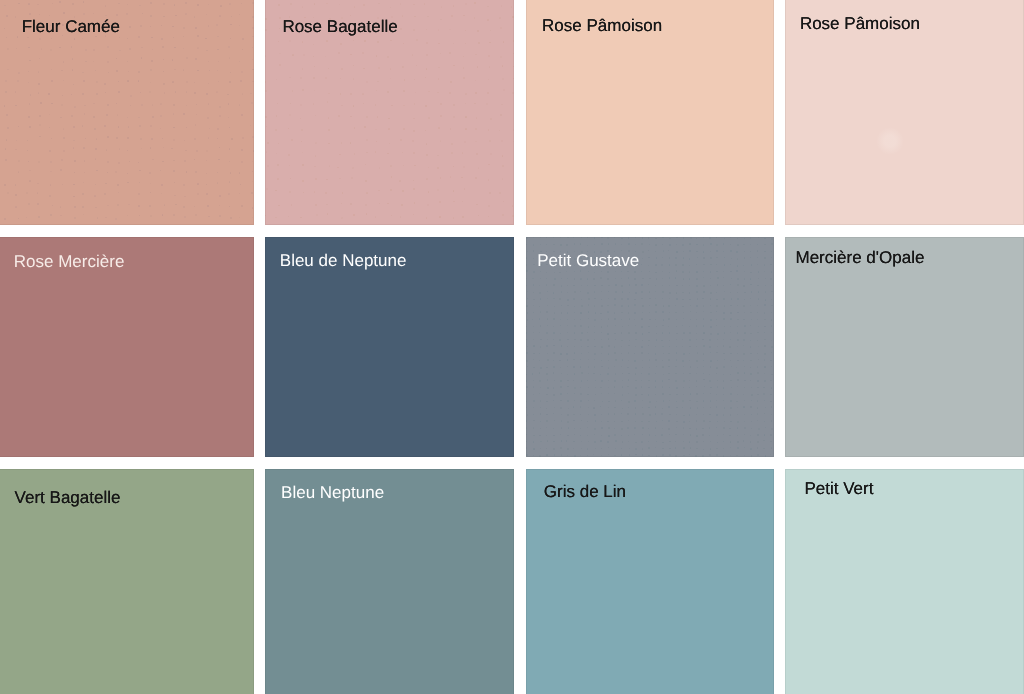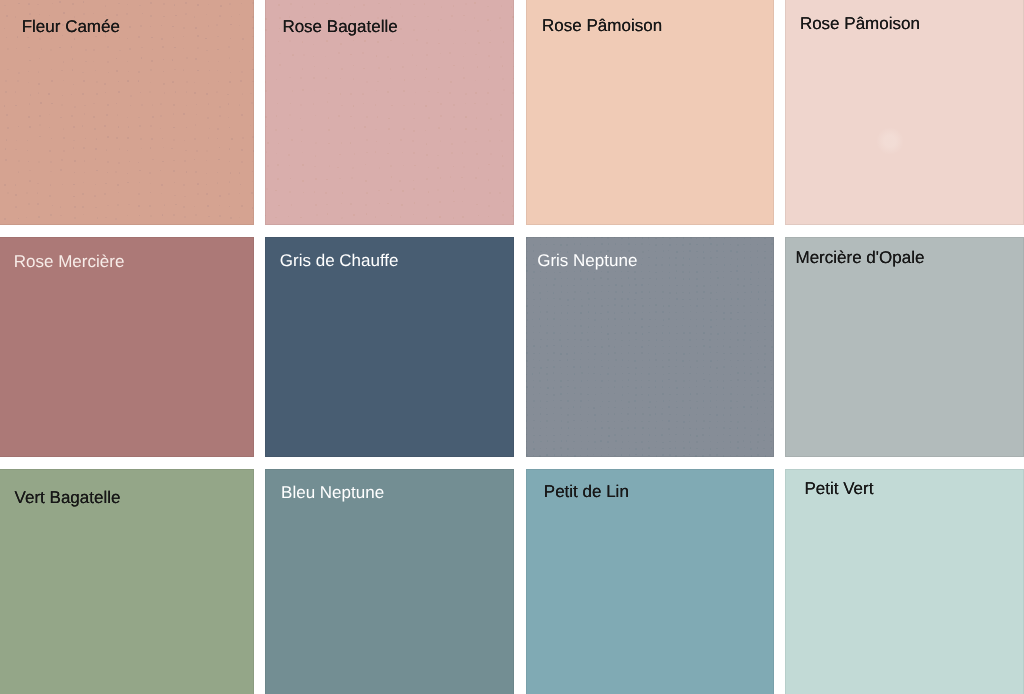--- a/index.html
+++ b/index.html
@@ -2096,21 +2096,21 @@
   <div class="swatch" id="sw8" style="background: rgb(148, 166, 136);"></div>
   <div class="swatch" id="sw9" style="background: rgb(115, 142, 147);"></div>
   <div class="swatch" id="sw10" style="background: rgb(128, 170, 180);"></div>
   <div class="swatch" id="sw11" style="background: rgb(194, 218, 214);"></div>
 
   <div class="label ink-dark" id="lb0" style="color: rgb(23, 23, 23); font-size: 17px;">Fleur Camée</div>
   <div class="label ink-dark" id="lb1" style="color: rgb(23, 23, 23); font-size: 17px;">Rose Bagatelle</div>
   <div class="label ink-dark" id="lb2" style="color: rgb(23, 23, 23); font-size: 17px;">Rose Pâmoison</div>
   <div class="label ink-dark" id="lb3" style="color: rgb(23, 23, 23); font-size: 17px;">Rose Pâmoison</div>
   <div class="label" id="lb4" style="color: rgb(247, 236, 232); font-size: 17px;">Rose Mercière</div>
-  <div class="label" id="lb5" style="color: rgb(255, 255, 255); font-size: 17px;">Gris de Chauffe</div>
-  <div class="label" id="lb6" style="color: rgb(255, 255, 255); font-size: 17px;">Gris Neptune</div>
+  <div class="label" id="lb5" style="color: rgb(255, 255, 255); font-size: 17px;">Bleu de Neptune</div>
+  <div class="label" id="lb6" style="color: rgb(255, 255, 255); font-size: 17px;">Petit Gustave</div>
   <div class="label ink-dark" id="lb7" style="color: rgb(23, 23, 23); font-size: 17px;">Mercière d'Opale</div>
   <div class="label ink-dark" id="lb8" style="color: rgb(23, 23, 23); font-size: 17px;">Vert Bagatelle</div>
   <div class="label" id="lb9" style="color: rgb(255, 255, 255); font-size: 17px;">Bleu Neptune</div>
-  <div class="label ink-dark" id="lb10" style="color: rgb(23, 23, 23); font-size: 17px;">Petit de Lin</div>
+  <div class="label ink-dark" id="lb10" style="color: rgb(23, 23, 23); font-size: 17px;">Gris de Lin</div>
   <div class="label ink-dark" id="lb11" style="color: rgb(23, 23, 23); font-size: 17px;">Petit Vert</div>
 
 </div>
 
 </body></html>

